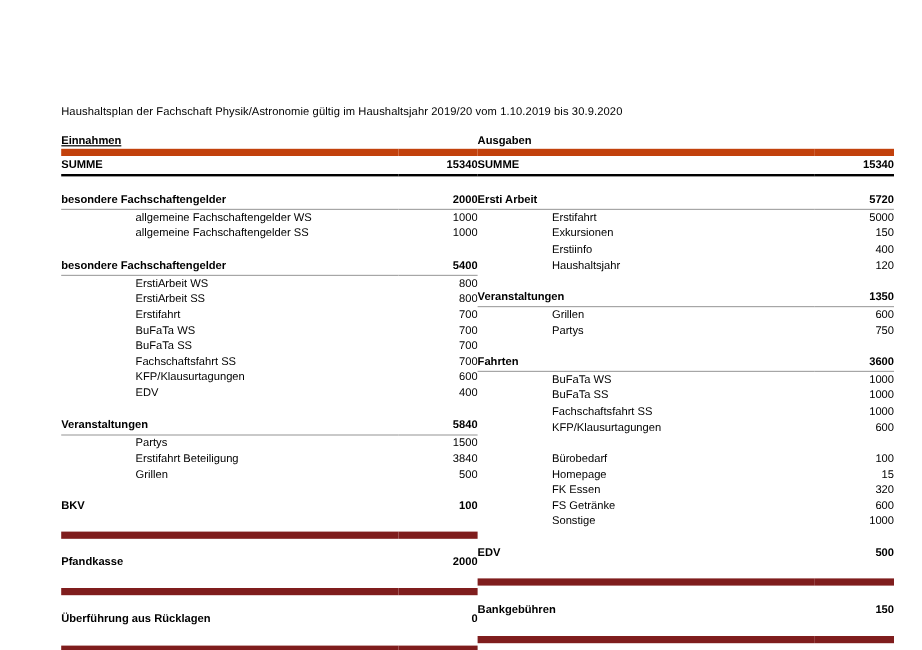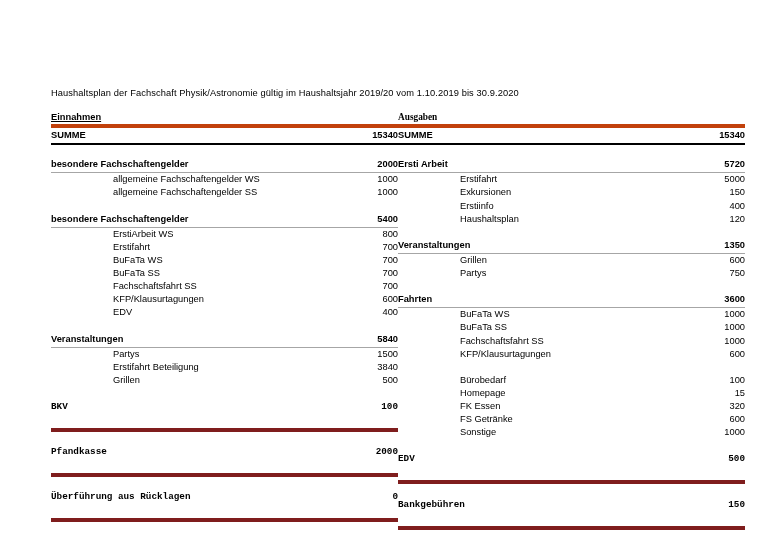--- a/index.html
+++ b/index.html
@@ -52,43 +52,42 @@
     height: 13.1px;
     white-space: nowrap;
     overflow: hidden;
   }
   td.lbl { text-align: left; }
   td.val { text-align: right; width: 66px; padding-right: 2px; }
 
   
   .bandrow td { padding-bottom: 1px; }
   .band-left  { font-weight: 700; text-align: left; text-decoration: underline; }
-  .band-right { font-weight: 700; text-align: center; font-family: Liberation Serif, serif; }
+  .band-right { font-weight: 700; text-align: center; }
 
   
   tr.summe td {
     font-weight: 700;
-    border-top: 4px solid #c2410c;
+    border-top: 6px solid #c2410c;
     border-bottom: 2px solid #000000;
     padding-top: 1px;
     padding-bottom: 1px;
   }
 
   
   tr.cat td {
     font-weight: 700;
     border-bottom: 1px solid #a6a6a6;
     padding-bottom: 1px;
   }
   
   tr.total td {
     font-weight: 700;
-    border-bottom: 4px solid #7f1d1d;
+    border-bottom: 6px solid #7f1d1d;
     padding-bottom: 15px;
-    font-family: Liberation Mono, monospace;
   }
   tr.item td.lbl { padding-left: 62px; }
   tr.item td.val { border-bottom: 0; }
 
   
   tr.gap td { height: 13.1px; line-height: 13.1px; border: 0; }
 </style>
 </head>
 <body>
 
@@ -131,20 +130,24 @@
             </tr>
             <tr class="cat">
               <td class="lbl">besondere Fachschaftengelder</td>
               <td class="val">5400</td>
             </tr>
             <tr class="item">
               <td class="lbl">ErstiArbeit WS</td>
               <td class="val">800</td>
             </tr>
             <tr class="item">
+              <td class="lbl">ErstiArbeit SS</td>
+              <td class="val">800</td>
+            </tr>
+            <tr class="item">
               <td class="lbl">Erstifahrt</td>
               <td class="val">700</td>
             </tr>
             <tr class="item">
               <td class="lbl">BuFaTa WS</td>
               <td class="val">700</td>
             </tr>
             <tr class="item">
               <td class="lbl">BuFaTa SS</td>
               <td class="val">700</td>
@@ -231,21 +234,21 @@
             </tr>
             <tr class="item">
               <td class="lbl">Exkursionen</td>
               <td class="val">150</td>
             </tr>
             <tr class="item">
               <td class="lbl">Erstiinfo</td>
               <td class="val">400</td>
             </tr>
             <tr class="item">
-              <td class="lbl">Haushaltsplan</td>
+              <td class="lbl">Haushaltsjahr</td>
               <td class="val">120</td>
             </tr>
             <tr class="gap">
               <td colspan="2"></td>
             </tr>
             <tr class="cat">
               <td class="lbl">Veranstaltungen</td>
               <td class="val">1350</td>
             </tr>
             <tr class="item">

